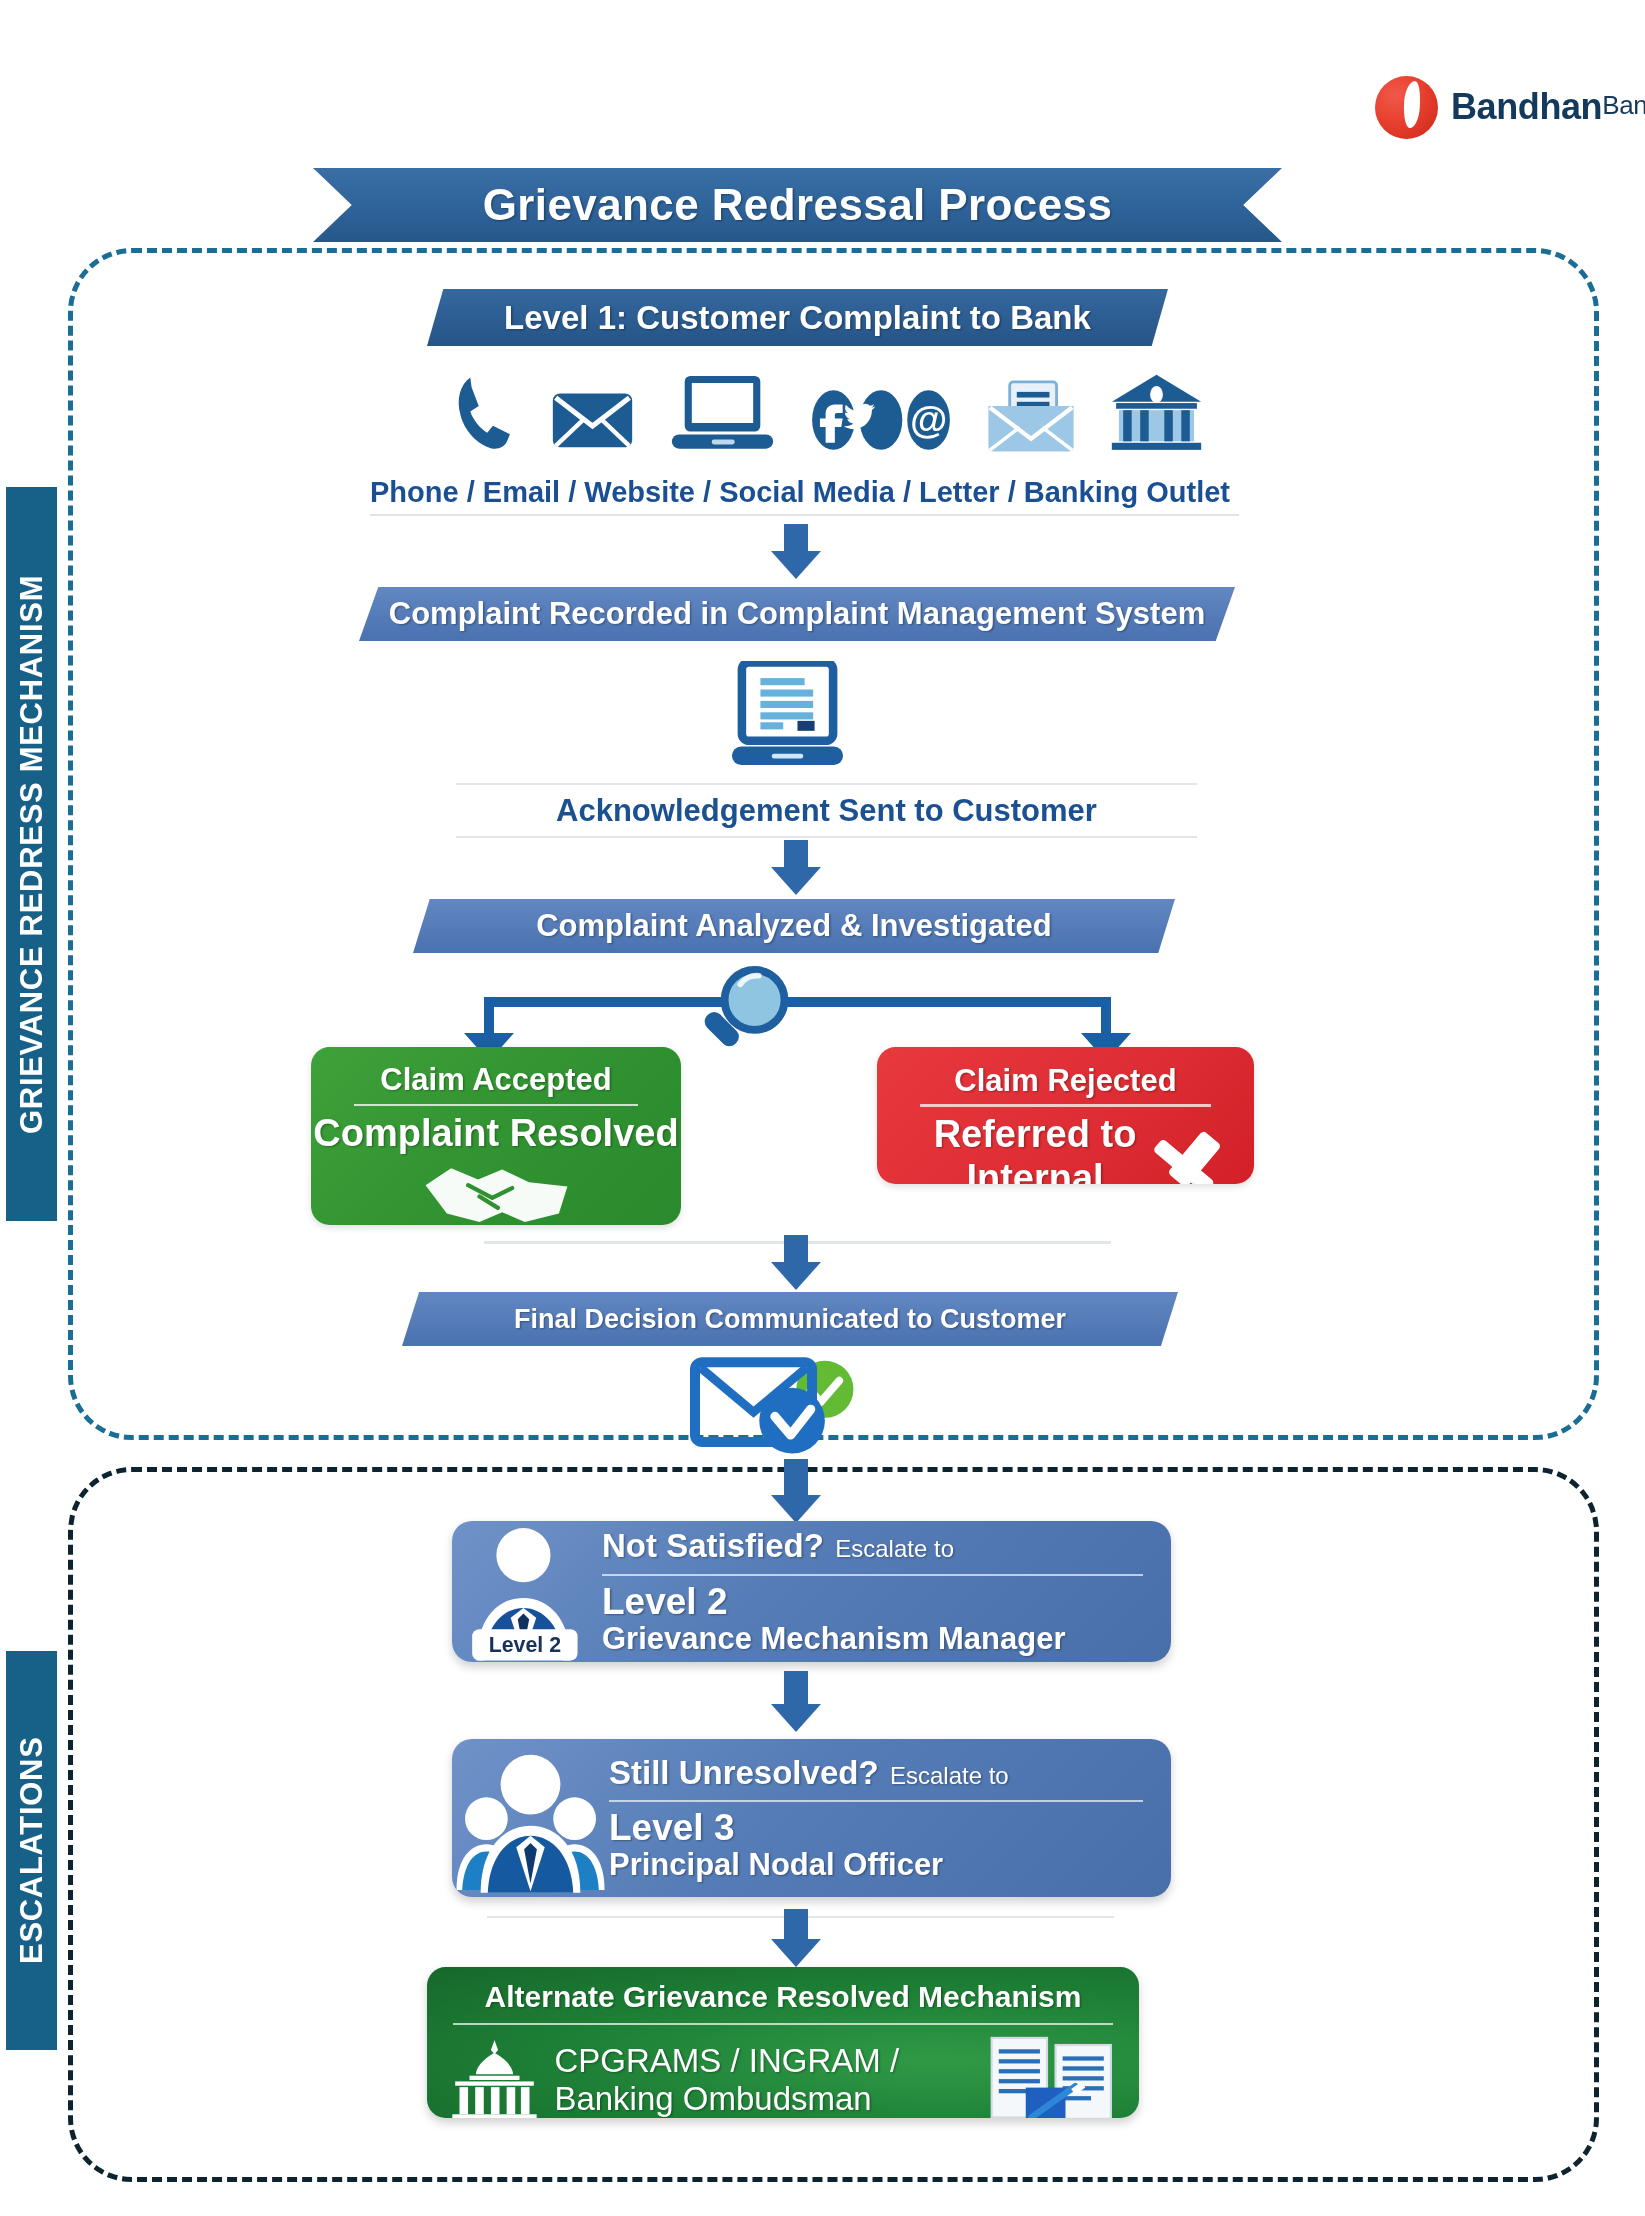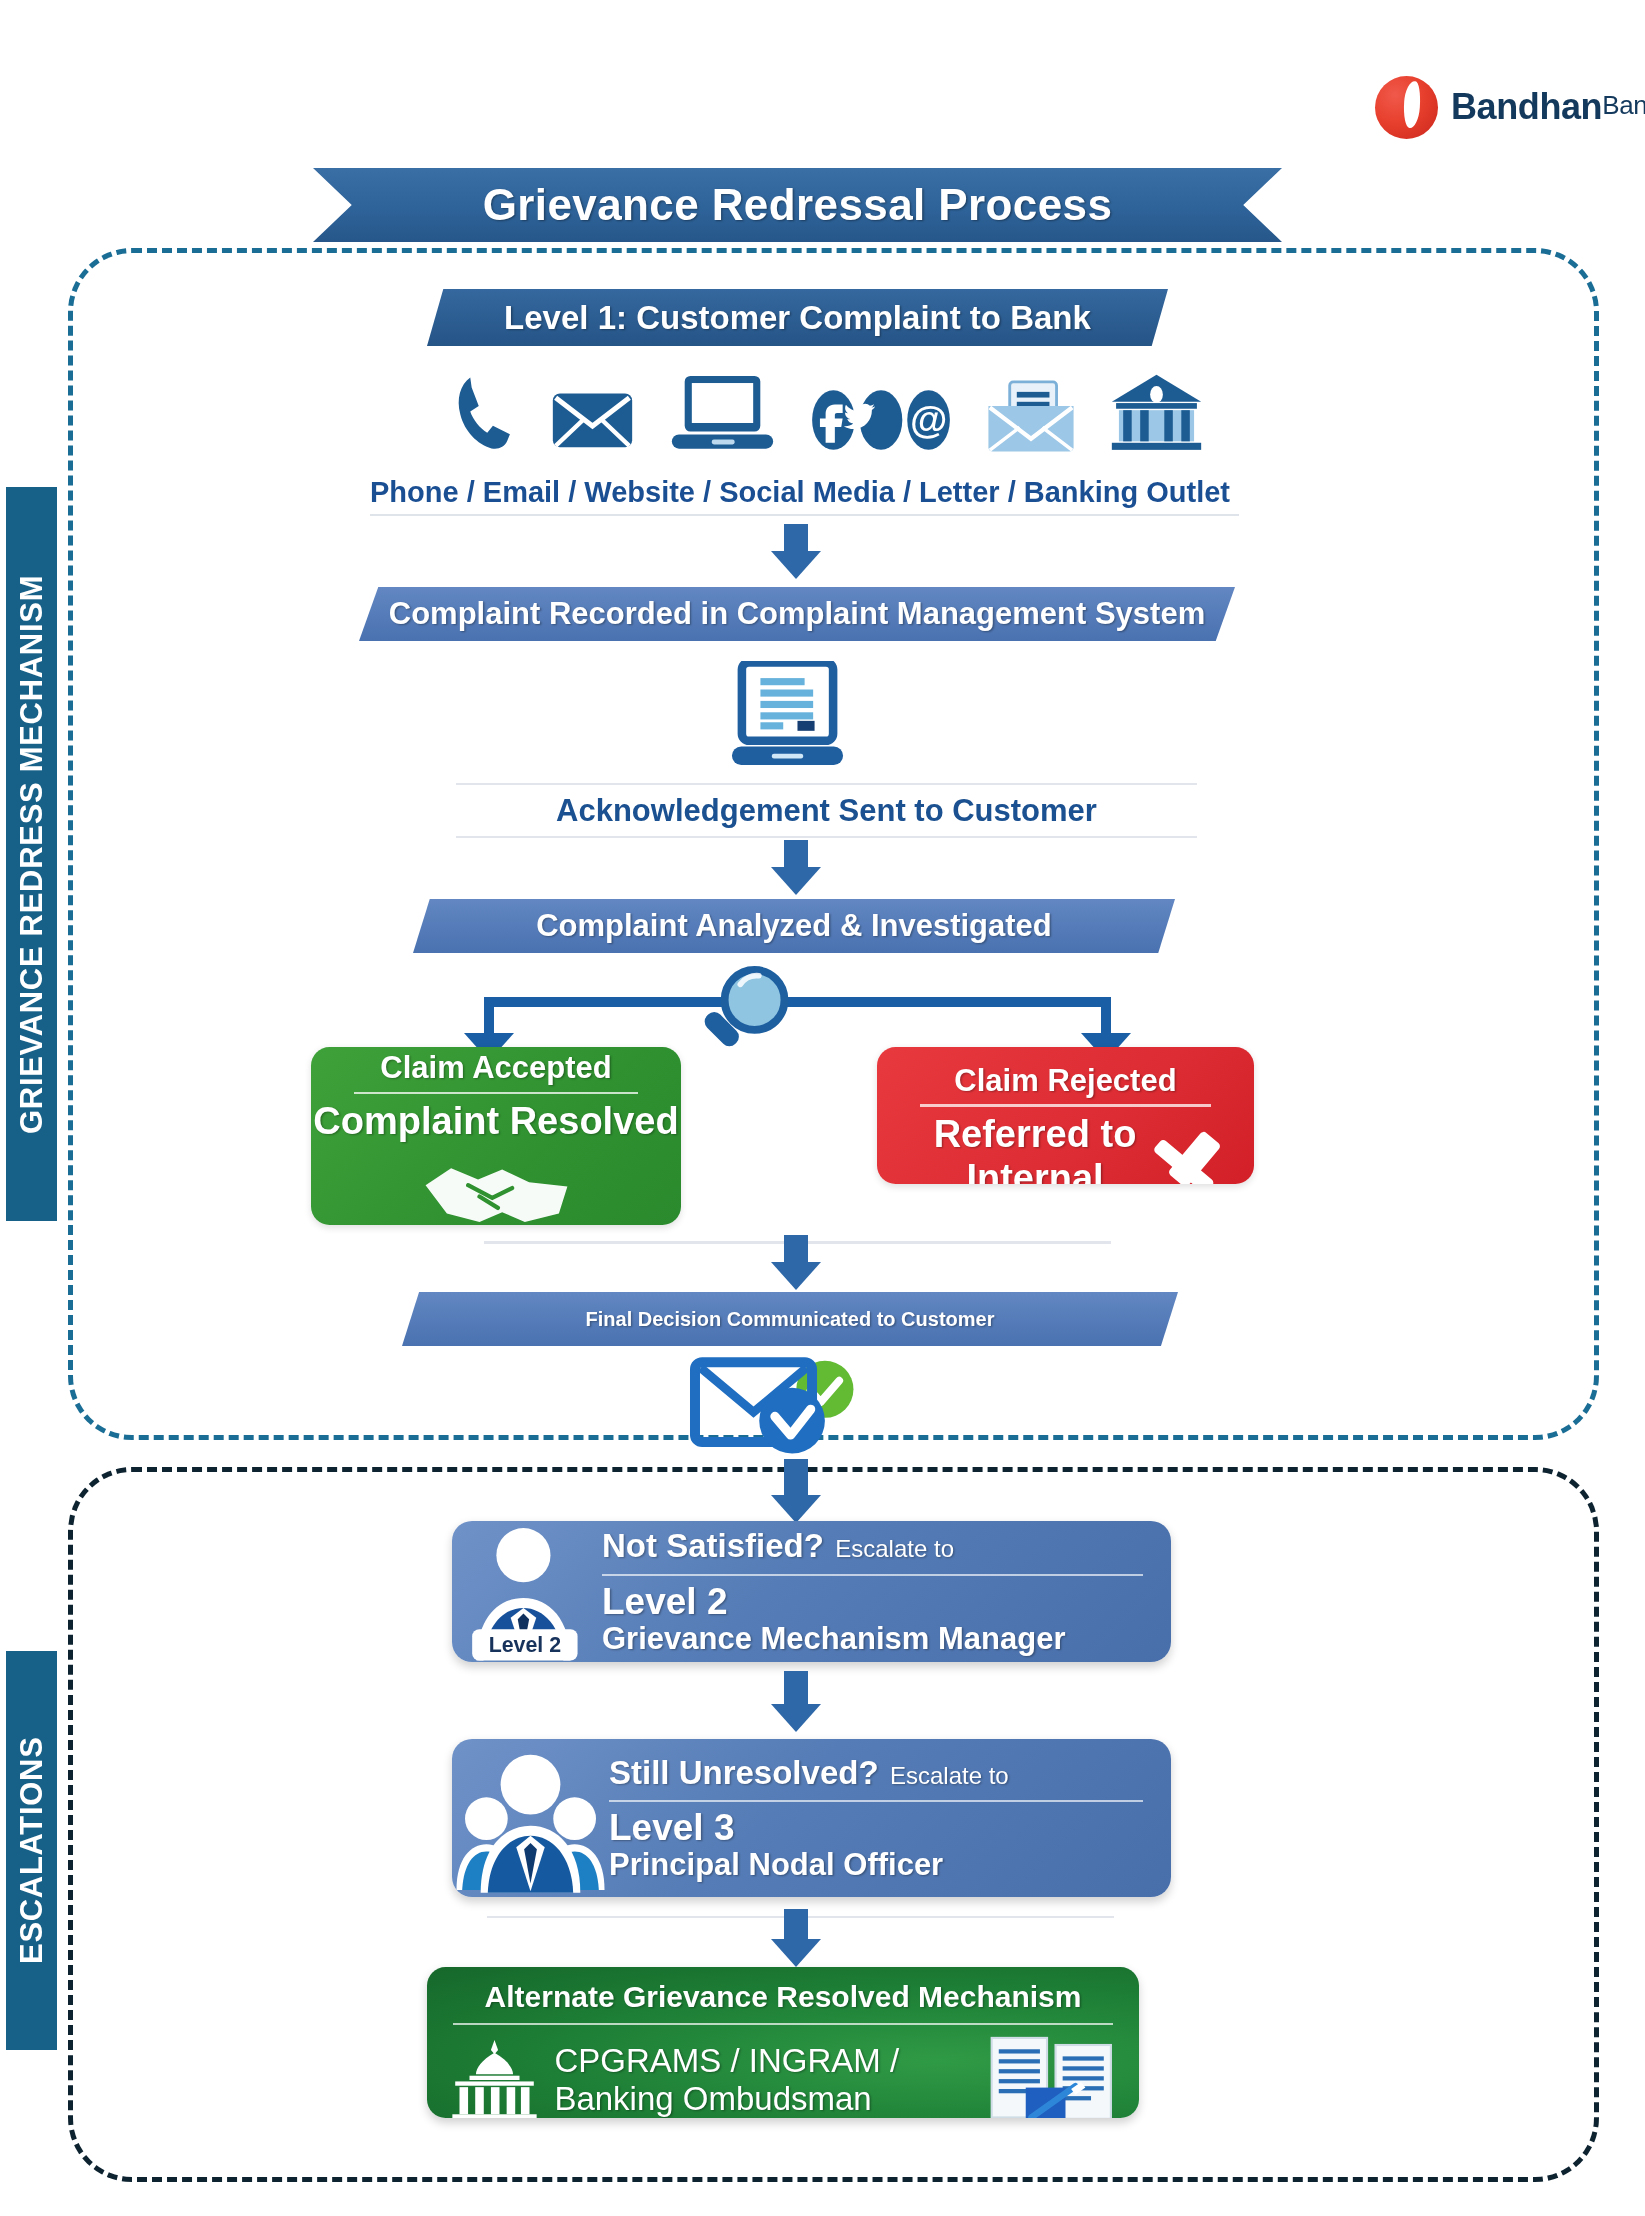--- a/index.html
+++ b/index.html
@@ -66,21 +66,21 @@
     -webkit-clip-path:polygon(2.2% 0, 100% 0, 97.8% 100%, 0 100%);
     clip-path:polygon(2.2% 0, 100% 0, 97.8% 100%, 0 100%);
     text-shadow:1.4px 1.4px 2.1px rgba(0,0,0,.32);
   }
   .banner.dark{background:linear-gradient(180deg,#35689e 0%,#255487 100%);}
   .banner.mid{background:linear-gradient(180deg,#6287c2 0%,#4a72b0 100%);}
 
   #banner-level1{left:427px;top:289px;width:741px;height:57px;font-size:33px;}
   #banner-recorded{left:359px;top:587px;width:876px;height:54px;font-size:31px;}
   #banner-analyzed{left:413px;top:899px;width:762px;height:54px;font-size:31px;}
-  #banner-final{left:402px;top:1292px;width:776px;height:54px;font-size:20px;}
+  #banner-final{left:402px;top:1292px;width:776px;height:54px;font-size:27px;}
 
   
   #channel-icons{left:449px;top:362px;width:755px;height:91px;
     display:flex;align-items:flex-end;justify-content:space-between;}
   #channel-icons > *{flex:0 0 auto;}
 
   
   #channel-label{
     left:370px;top:471px;width:869px;height:43px;
     display:flex;align-items:center;justify-content:flex-start;
@@ -310,21 +310,21 @@
 
 <div class="abs" style="left:689px;top:960px;">
   <svg width="114" height="107" viewBox="0 0 160 150">
     <circle cx="92" cy="56" r="42" fill="#8fc5e0" stroke="#1e5fa0" stroke-width="11"></circle>
     <path d="M72 34 a28 28 0 0 1 26 -12" fill="none" stroke="#ffffff" stroke-width="8" stroke-linecap="round" opacity=".85"></path>
     <rect x="18" y="84" width="56" height="26" rx="12" transform="rotate(45 46 97)" fill="#1e5fa0"></rect>
   </svg>
 </div>
 
 <div class="decision" id="box-accepted">
-  <div class="d-title" style="padding-top:3px;text-align:center;">Claim Accepted</div>
+  <div class="d-title" style="padding-top:15px;text-align:center;">Claim Accepted</div>
   <div class="d-rule"></div>
   <div class="d-sub">Complaint Resolved</div>
   <div class="abs" style="left:107px;top:107px;">
     <svg width="157" height="78" viewBox="0 0 220 110">
       <path d="M10 44 L46 20 L84 36 L118 22 L156 40 L210 46 L198 84 L150 96 L118 82 L86 96 L40 84 Z" fill="#ffffff" opacity=".96"></path>
       <path d="M70 44 L104 62 L132 48 M86 60 L112 76" stroke="#2f9130" stroke-width="6" fill="none" stroke-linecap="round"></path>
     </svg>
   </div>
 </div>
 

